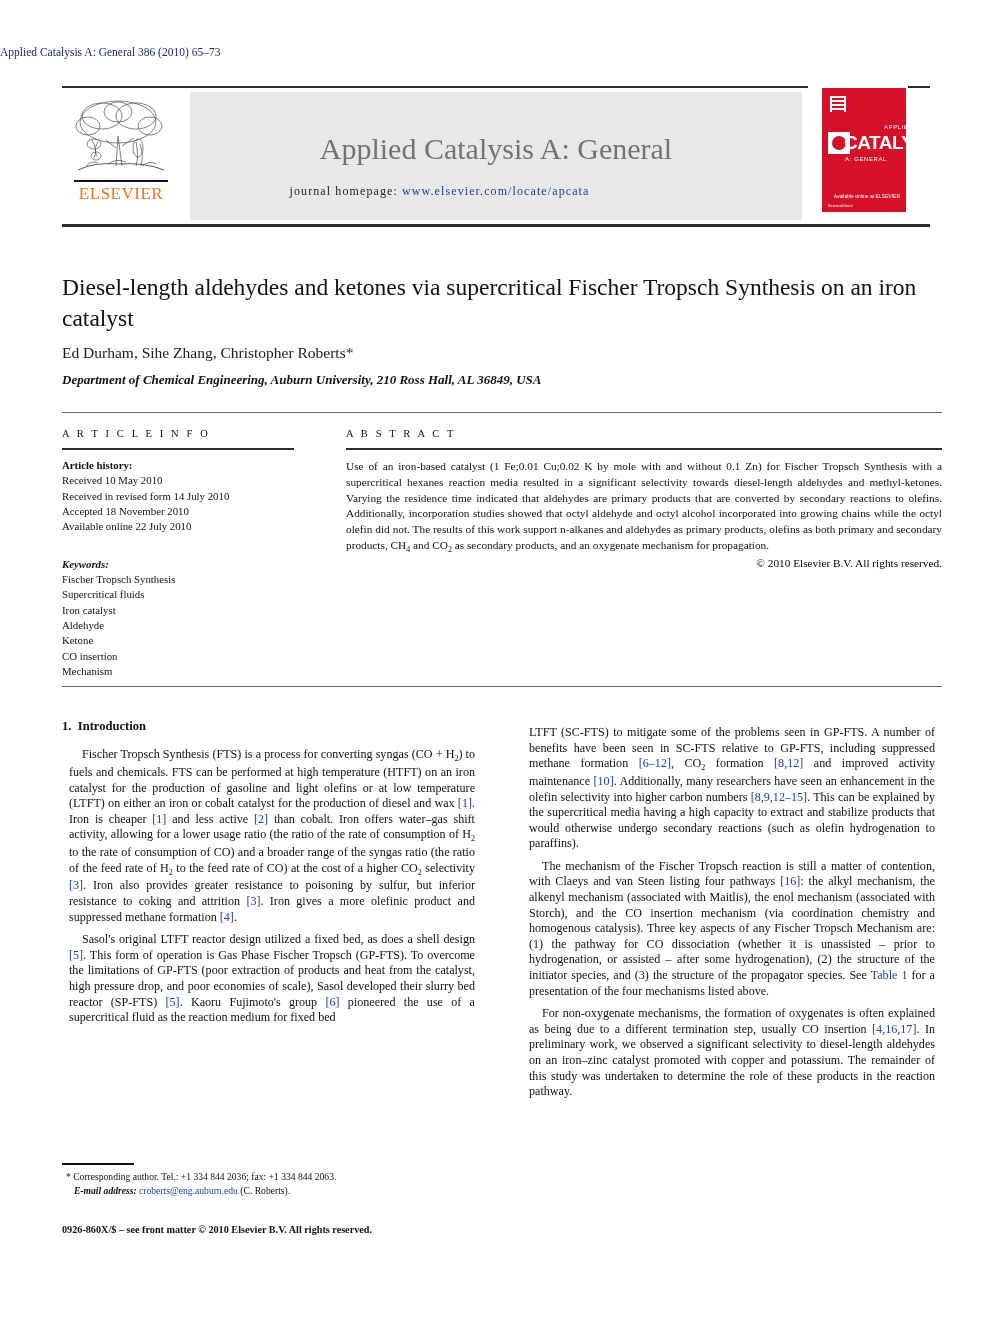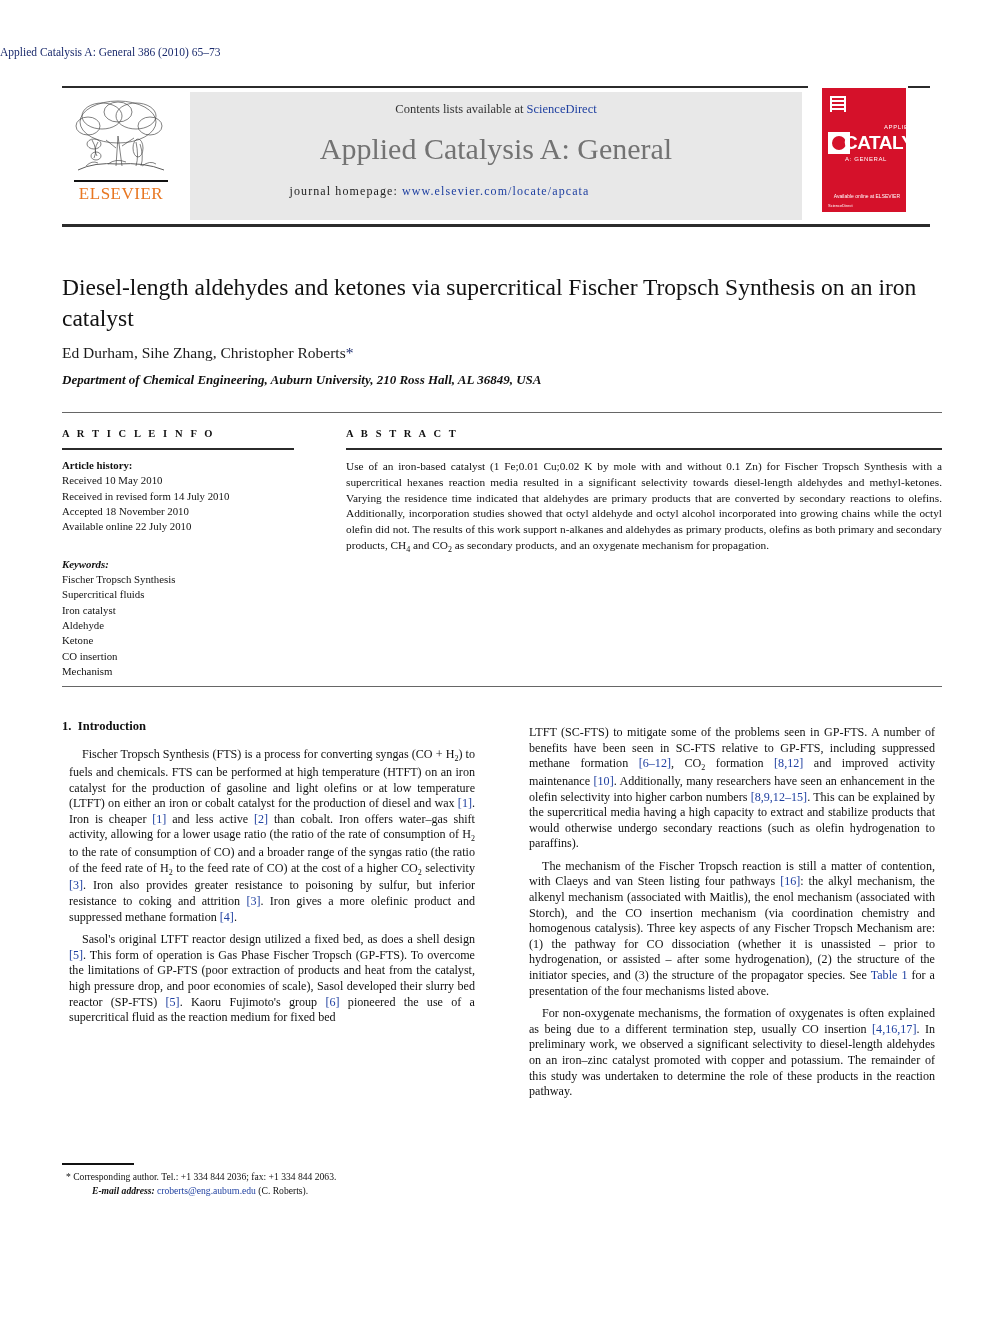--- a/index.html
+++ b/index.html
@@ -125,21 +125,21 @@
   }
 
   
   .sec-rule-top {
     position:absolute; left:62px; top:412px; width:880px; height:1px; background:#666;
   }
   .infocol { position:absolute; top:428px; left:62px; width:232px; }
   .abscol  { position:absolute; top:428px; left:346px; width:596px; }
 
   .sechead {
-    font-size:10.5px; font-weight:bold; letter-spacing:2.6px; color:#111;
+    font-size:10.5px; font-weight:normal; letter-spacing:2.6px; color:#111;
     font-family:"Liberation Serif", serif;
   }
   .thinrule { height:2px; background:#2b2b2b; margin-top:9px; }
   .infocol .thinrule { width:232px; }
   .abscol  .thinrule { width:596px; }
 
   .hist { margin-top:8px; font-size:10.8px; line-height:1.42; color:#111; }
   .hist .lbl { font-weight:bold; }
   .kw { margin-top:22px; font-size:10.8px; line-height:1.42; color:#111; }
   .kw .lbl { font-style:italic; font-weight:bold; }
@@ -167,21 +167,21 @@
   .ref { color:#1e3fa0; }
   sub { font-size:8px; }
 
   
   .fn-rule { position:absolute; left:62px; top:1163px; width:72px; height:1.5px; background:#111; }
   .footnote {
     position:absolute; left:62px; top:1170px; width:420px;
     font-size:9.6px; line-height:1.45; color:#111;
   }
   .footnote .ind { display:block; padding-left:12px; text-indent:-8px; }
-  .footnote .em { font-style:italic; font-weight:bold;margin-left:18px; }
+  .footnote .em { font-style:italic; font-weight:bold; }
   .footnote a, .footnote .link { color:#1e3fa0; text-decoration:none; }
 
   .imprint {
     position:absolute; left:62px; top:1222px; width:460px;
     font-size:10.2px; line-height:1.5; font-weight:bold; color:#111;
   }
   .imprint .doi { color:#1e3fa0; font-weight:bold; }
 </style>
 </head>
 <body>
@@ -211,23 +211,20 @@
           <ellipse cx="66" cy="52" rx="5" ry="9"></ellipse>
           <path d="M6 74 q16 -8 40 -6 q26 -2 46 6" stroke-width="0.9"></path>
           <path d="M14 70 q6 -6 12 -3 M70 70 q8 -6 14 -2"></path>
           <path d="M36 68 q8 -6 18 -2"></path>
         </g>
       </svg>
       <div class="elsevier-bar"></div>
       <div class="elsevier-word">ELSEVIER</div>
     </div>
 
-    <div class="contents-line">
-      <span>Contents lists available at </span><span class="sd">ScienceDirect</span>
-    </div>
 
     <div class="journal-title">Applied Catalysis A: General</div>
 
     <div class="homepage-line">
       <span>journal homepage:</span>
       <span class="url">www.elsevier.com/locate/apcata</span>
     </div>
 
     <div class="cover">
       <div class="cover-inner">
@@ -277,20 +274,21 @@
       <div>Ketone</div>
       <div>CO insertion</div>
       <div>Mechanism</div>
     </div>
   </div>
 
   <div class="abscol">
     <div class="sechead">A B S T R A C T</div>
     <div class="thinrule"></div>
     <div class="abstract" id="abstract-body">Use of an iron-based catalyst (1 Fe;0.01 Cu;0.02 K by mole with and without 0.1 Zn) for Fischer Tropsch Synthesis with a supercritical hexanes reaction media resulted in a significant selectivity towards diesel-length aldehydes and methyl-ketones. Varying the residence time indicated that aldehydes are primary products that are converted by secondary reactions to olefins. Additionally, incorporation studies showed that octyl aldehyde and octyl alcohol incorporated into growing chains while the octyl olefin did not. The results of this work support n-alkanes and aldehydes as primary products, olefins as both primary and secondary products, CH<sub>4</sub> and CO<sub>2</sub> as secondary products, and an oxygenate mechanism for propagation.</div>
+    <div class="copyright">© 2010 Elsevier B.V. All rights reserved.</div>
   </div>
 
   <div class="sec-rule-bot"></div>
 
   <div class="col left">
     <h2>
       <span>1.</span>&nbsp;&nbsp;<span>Introduction</span>
     </h2>
     <p id="lp0">Fischer Tropsch Synthesis (FTS) is a process for converting syngas (CO + H<sub>2</sub>) to fuels and chemicals. FTS can be performed at high temperature (HTFT) on an iron catalyst for the production of gasoline and light olefins or at low temperature (LTFT) on either an iron or cobalt catalyst for the production of diesel and wax <span class="ref">[1]</span>. Iron is cheaper <span class="ref">[1]</span> and less active <span class="ref">[2]</span> than cobalt. Iron offers water–gas shift activity, allowing for a lower usage ratio (the ratio of the rate of consumption of H<sub>2</sub> to the rate of consumption of CO) and a broader range of the syngas ratio (the ratio of the feed rate of H<sub>2</sub> to the feed rate of CO) at the cost of a higher CO<sub>2</sub> selectivity <span class="ref">[3]</span>. Iron also provides greater resistance to poisoning by sulfur, but inferior resistance to coking and attrition <span class="ref">[3]</span>. Iron gives a more olefinic product and suppressed methane formation <span class="ref">[4]</span>.</p>
     <p id="lp1">Sasol's original LTFT reactor design utilized a fixed bed, as does a shell design <span class="ref">[5]</span>. This form of operation is Gas Phase Fischer Tropsch (GP-FTS). To overcome the limitations of GP-FTS (poor extraction of products and heat from the catalyst, high pressure drop, and poor economies of scale), Sasol developed their slurry bed reactor (SP-FTS) <span class="ref">[5]</span>. Kaoru Fujimoto's group <span class="ref">[6]</span> pioneered the use of a supercritical fluid as the reaction medium for fixed bed</p>
@@ -309,15 +307,16 @@
       <span>Corresponding author. Tel.: +1 334 844 2036; fax: +1 334 844 2063.</span>
     </span>
     <span class="ind" style="padding-left:20px">
       <span class="em">E-mail address:</span>
       <span class="link">croberts@eng.auburn.edu</span>
       <span>(C. Roberts).</span>
     </span>
   </div>
 
   <div class="imprint">
+    <div>0926-860X/$ – see front matter © 2010 Elsevier B.V. All rights reserved.</div>
   </div>
 
 </div>
 
 </body></html>

